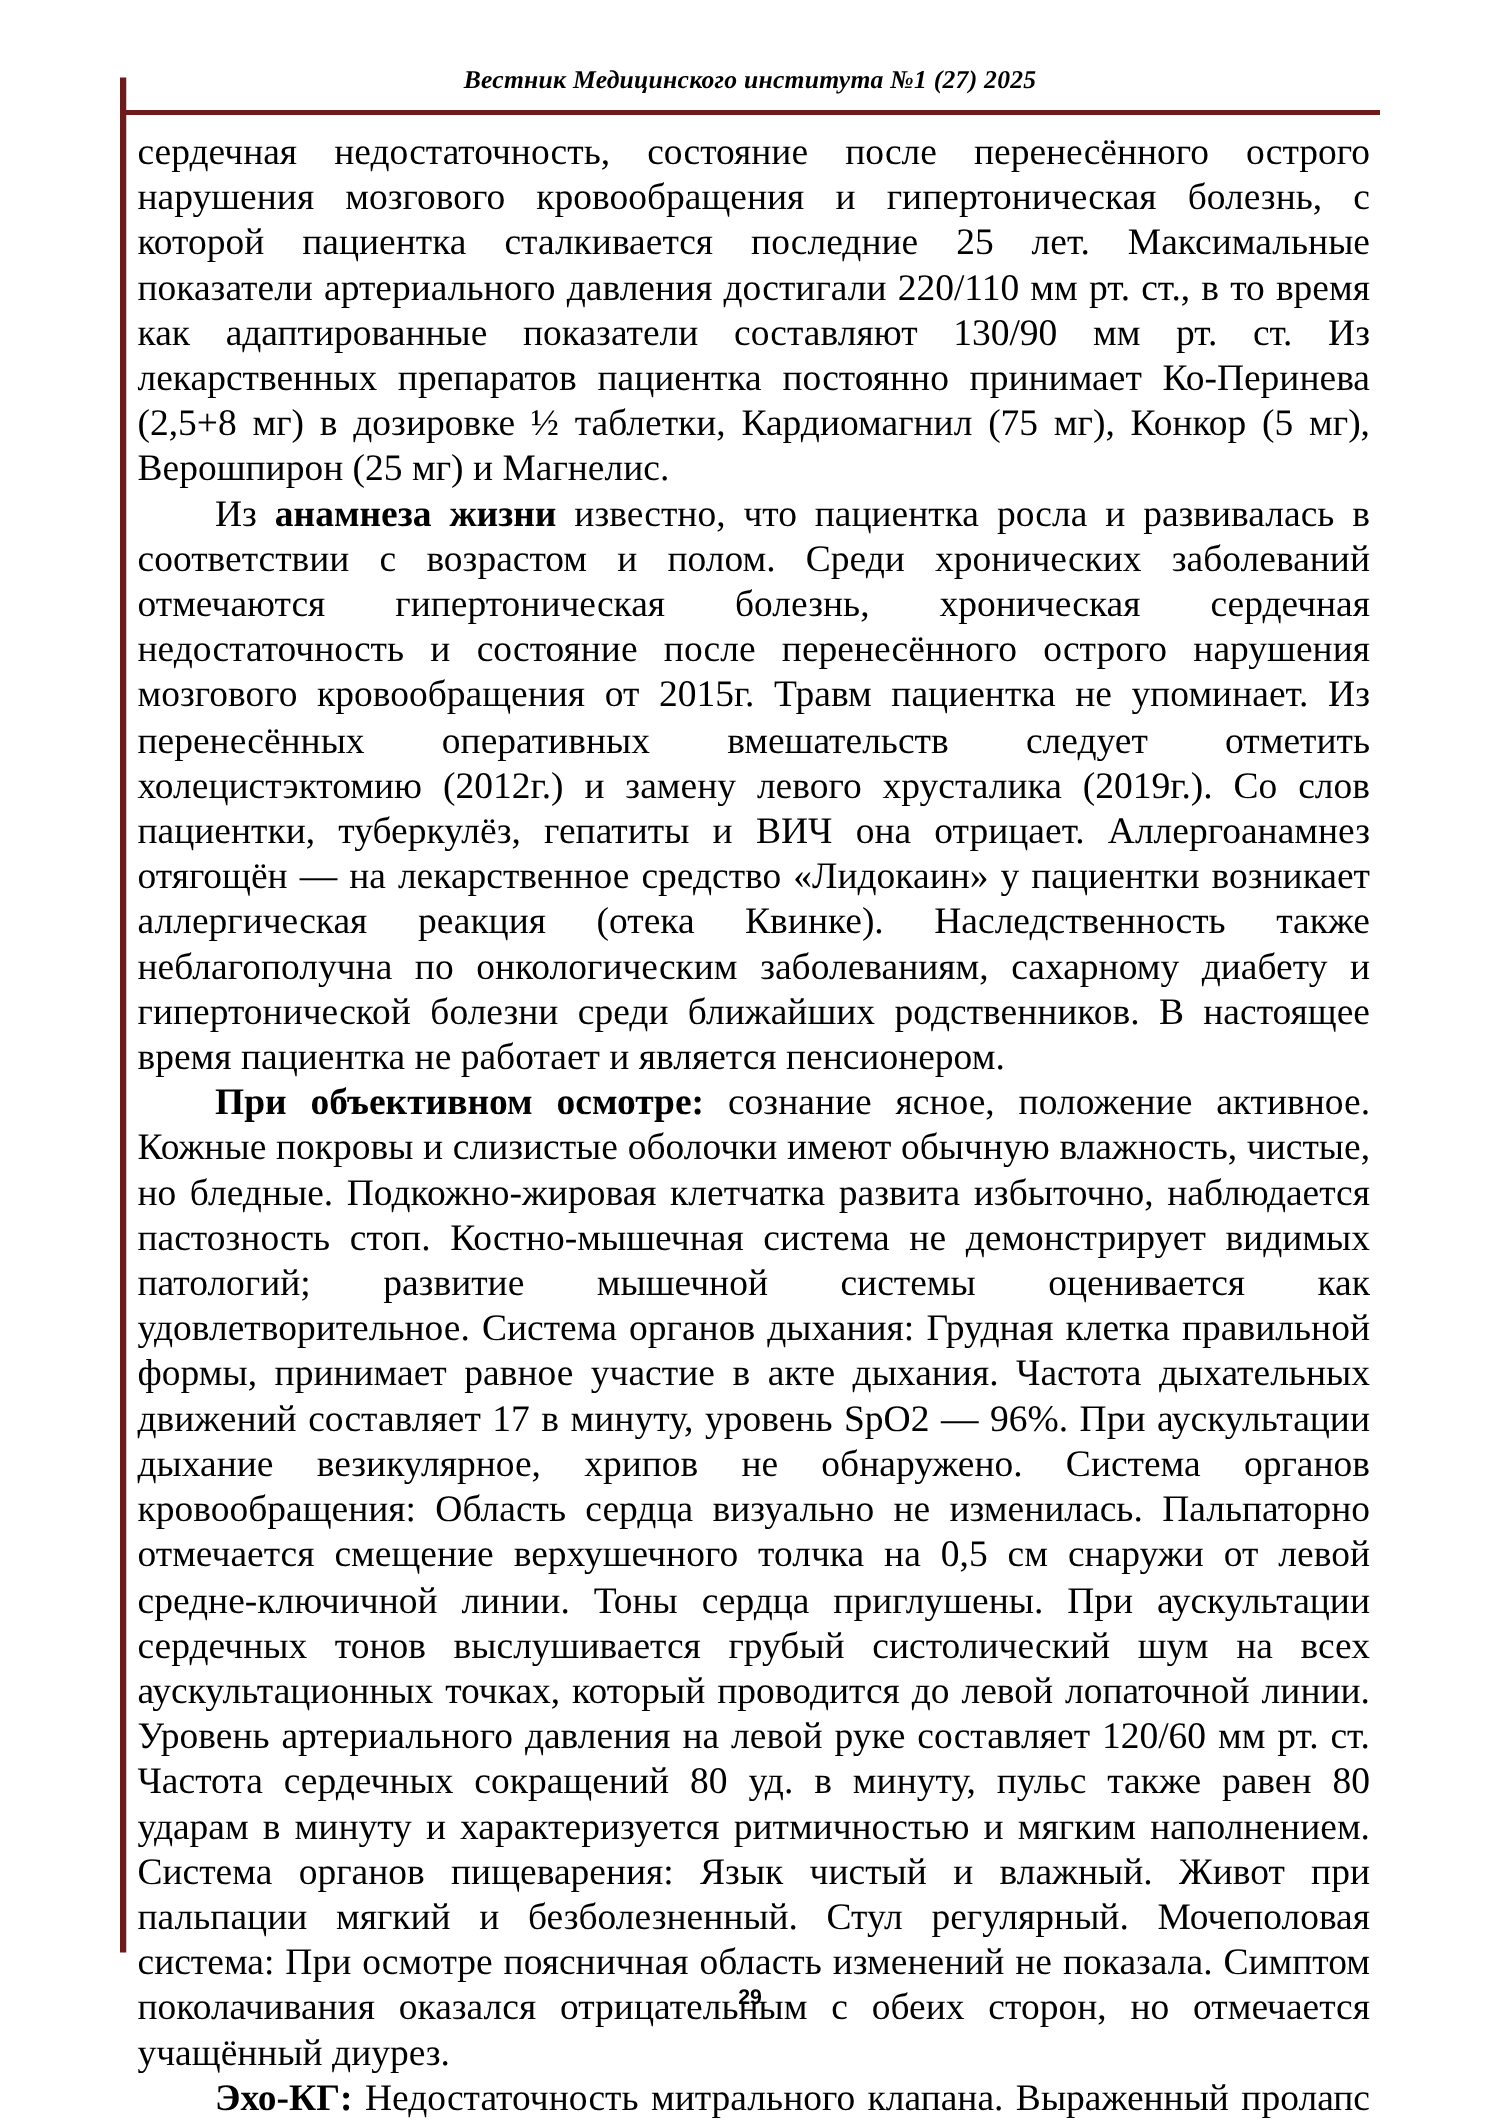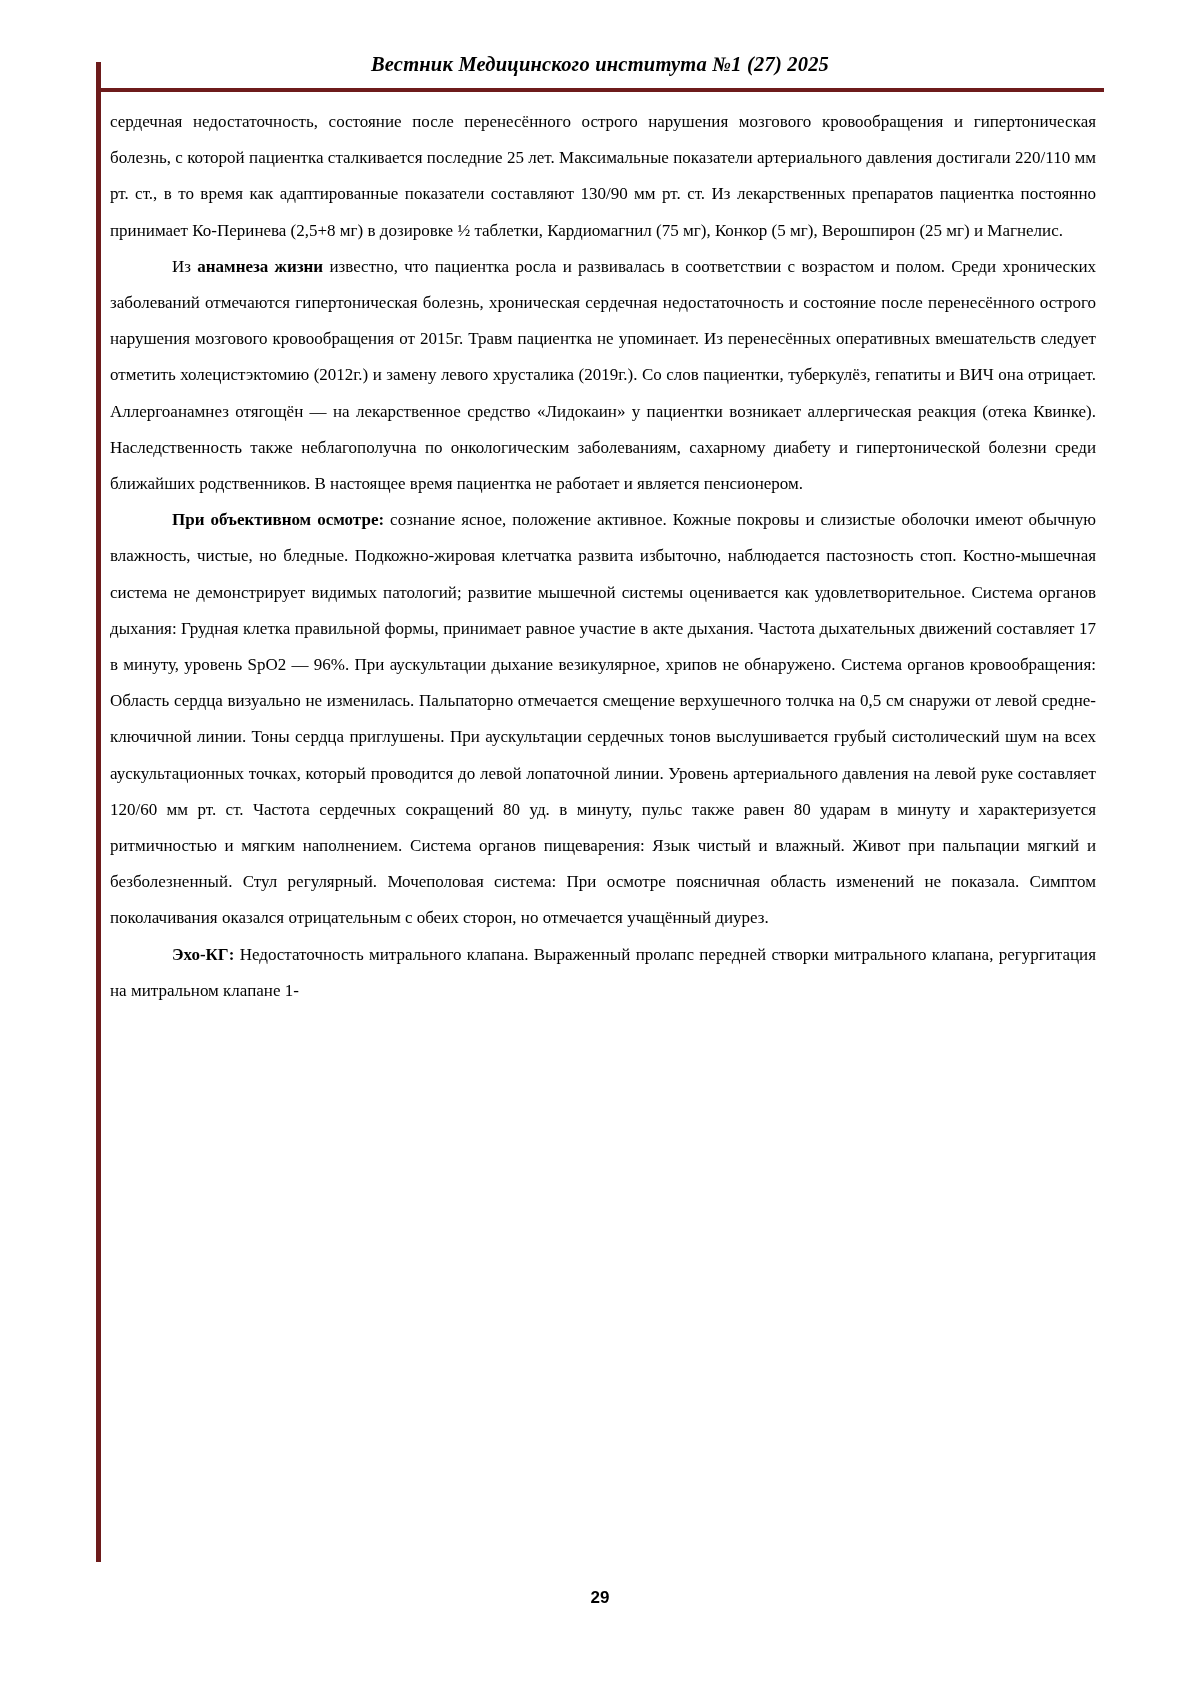--- a/index.html
+++ b/index.html
@@ -54,21 +54,21 @@
     background: #6d1b1b;
   }
   .content {
     position: absolute;
     left: 110px;
     top: 104px;
     width: 986px;
   }
   p.body-par {
     margin: 0;
-    font-size: 17px;
+    font-size: 30px;
     line-height: 36.2px;
     text-align: justify;
     text-justify: inter-word;
     hyphens: none;
     text-indent: 0;
   }
   p.indent {
     text-indent: 62px;
   }
   b {

